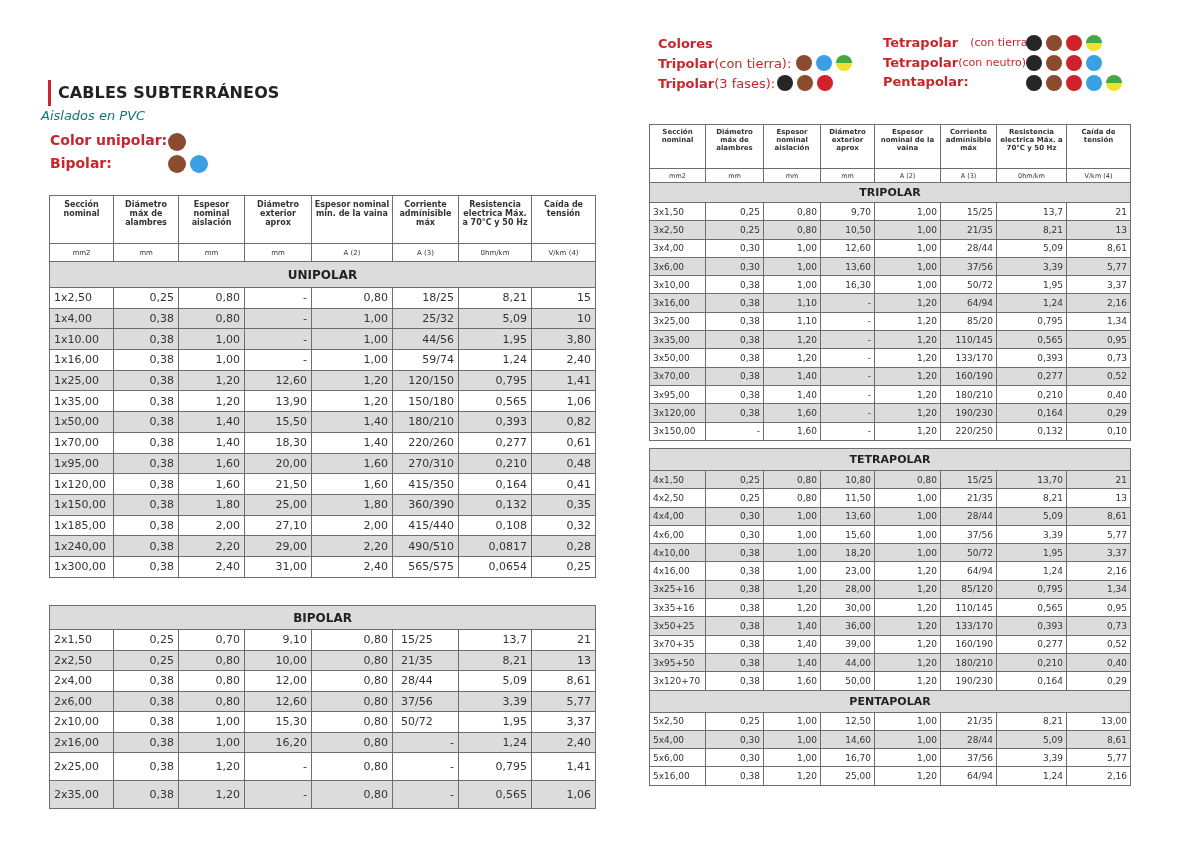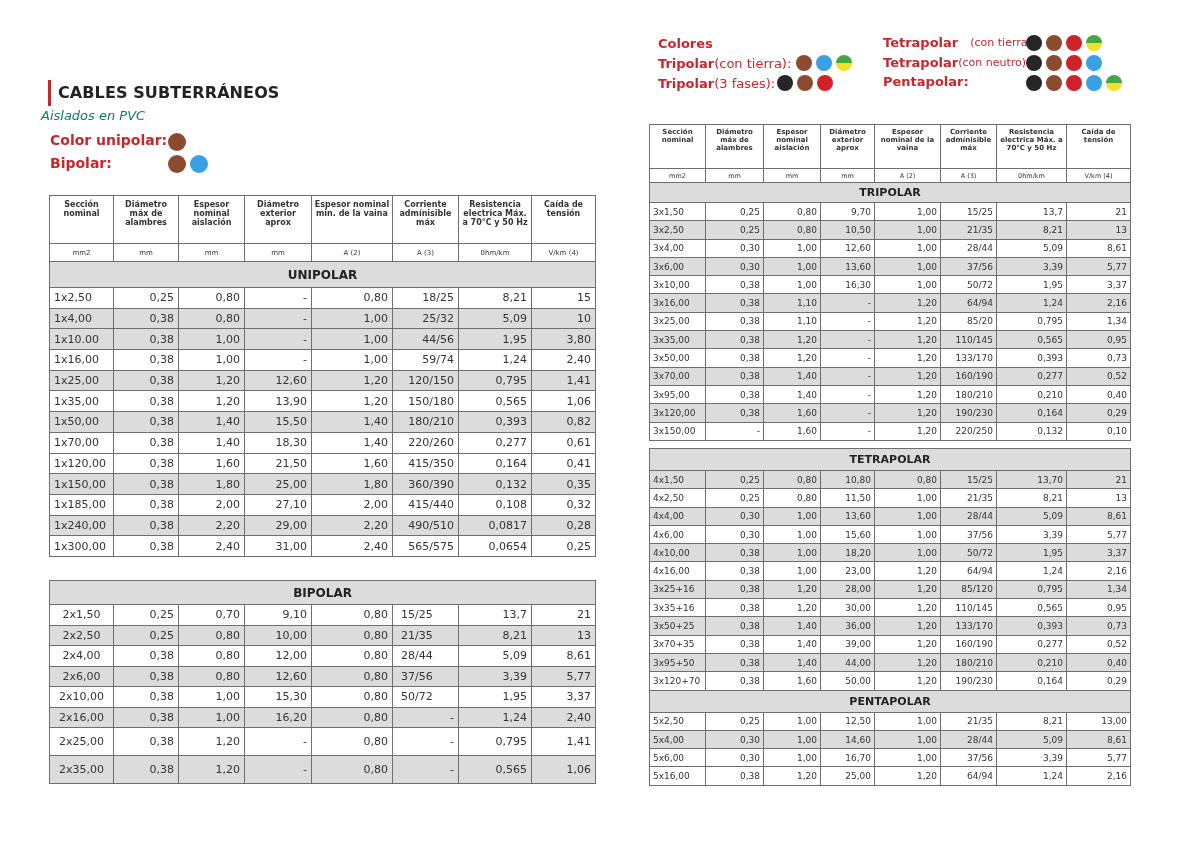--- a/index.html
+++ b/index.html
@@ -30,24 +30,24 @@
   table.spec tr.row.alt td { background: #dcdcdc; }
   table.spec .dash { color: #777; }
 
   
   #tbl-left { left: 49px; top: 195px; width: 546px; }
   #tbl-left th { font-size: 8px; padding: 5px 2px 2px; height: 48px; }
   #tbl-left .units td { font-size: 7px; height: 18px; }
   #tbl-left .section td { font-size: 12px; height: 26px; }
   #tbl-left tr.row td { font-size: 11px; height: 20.7px; padding: 0 4px; }
 
-  #tbl-bipolar { left: 49px; top: 580px; width: 546px; }
+  #tbl-bipolar { left: 49px; top: 605px; width: 546px; }
   #tbl-bipolar .section td { font-size: 12px; height: 24px; }
   #tbl-bipolar tr.row td { font-size: 11px; height: 20.5px; padding: 0 4px; }
-  #tbl-bipolar tr.row td:first-child { text-align: center; }
+  #tbl-bipolar tr.row td:first-child { text-align: left; }
   #tbl-bipolar tr.row td.cur { text-align: left; padding-left: 8px; }
   #tbl-bipolar tr.row td.cur.dash { text-align: right; }
   #tbl-bipolar tr.row.tall td { height: 28px; }
 
   
   #tbl-right { left: 649px; top: 124px; width: 481px; }
   #tbl-right th { font-size: 7px; padding: 4px 2px 2px; height: 44px; }
   #tbl-right .units td { font-size: 6.5px; height: 14px; }
   #tbl-right .section td { font-size: 11px; height: 20px; }
   #tbl-right tr.row td { font-size: 9px; height: 18.3px; padding: 0 3px; }
@@ -242,20 +242,30 @@
       <tr class="row">
         <td>1x70,00</td>
         <td>0,38</td>
         <td>1,40</td>
         <td>18,30</td>
         <td>1,40</td>
         <td>220/260</td>
         <td>0,277</td>
         <td>0,61</td>
       </tr>
+      <tr class="row alt">
+        <td>1x95,00</td>
+        <td>0,38</td>
+        <td>1,60</td>
+        <td>20,00</td>
+        <td>1,60</td>
+        <td>270/310</td>
+        <td>0,210</td>
+        <td>0,48</td>
+      </tr>
       <tr class="row">
         <td>1x120,00</td>
         <td>0,38</td>
         <td>1,60</td>
         <td>21,50</td>
         <td>1,60</td>
         <td>415/350</td>
         <td>0,164</td>
         <td>0,41</td>
       </tr>

